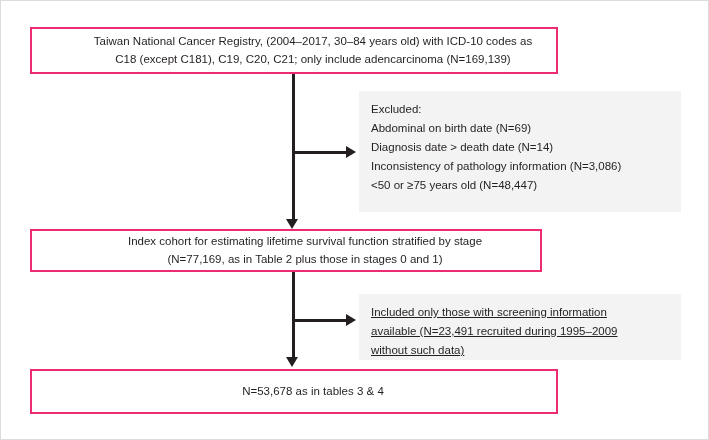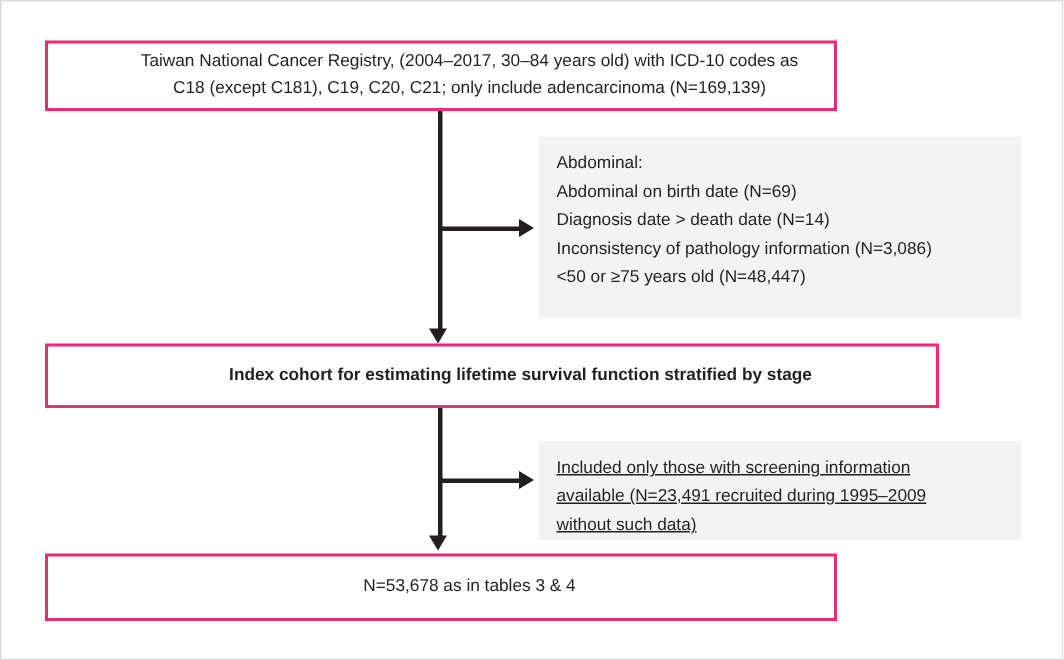--- a/index.html
+++ b/index.html
@@ -29,21 +29,21 @@
     justify-content: center;
     text-align: center;
     color: #231f20;
     font-size: 11.5px;
     line-height: 1.55;
     padding: 4px 10px;
   }
   .pink-box .line { display: block; white-space: nowrap; margin-left: 38px; }
 
   #box-registry { left: 29px;  top: 26px;  width: 528px; height: 47px; }
-  #box-index    { left: 29px;  top: 228px; width: 596px; height: 43px; font-weight: bold; }
+  #box-index    { left: 29px;  top: 228px; width: 512px; height: 43px; }
   #box-final    { left: 29px;  top: 368px; width: 528px; height: 45px; }
 
   
   .gray-box {
     position: absolute;
     box-sizing: border-box;
     background: #f3f3f3;
     color: #231f20;
     font-size: 11.5px;
     line-height: 1.65;
@@ -108,30 +108,31 @@
       <span class="line">C18 (except C181), C19, C20, C21; only include adencarcinoma (N=169,139)</span>
     </div>
   </div>
 
   <div class="vline" id="trunk-1"></div>
   <div class="arrow-down" id="trunk-1-head"></div>
   <div class="hline" id="branch-1"></div>
   <div class="arrow-right" id="branch-1-head"></div>
 
   <div class="gray-box" id="box-excluded">
-    <span class="line">Abdominal:</span>
+    <span class="line">Excluded:</span>
     <span class="line">Abdominal on birth date (N=69)</span>
     <span class="line">Diagnosis date &gt; death date (N=14)</span>
     <span class="line">Inconsistency of pathology information (N=3,086)</span>
     <span class="line">&lt;50 or ≥75 years old (N=48,447)</span>
   </div>
 
   <div class="pink-box" id="box-index">
     <div>
       <span class="line">Index cohort for estimating lifetime survival function stratified by stage</span>
+      <span class="line">(N=77,169, as in Table 2 plus those in stages 0 and 1)</span>
     </div>
   </div>
 
   <div class="vline" id="trunk-2"></div>
   <div class="arrow-down" id="trunk-2-head"></div>
   <div class="hline" id="branch-2"></div>
   <div class="arrow-right" id="branch-2-head"></div>
 
   <div class="gray-box" id="box-screening">
     <span class="line">Included only those with screening information</span>

